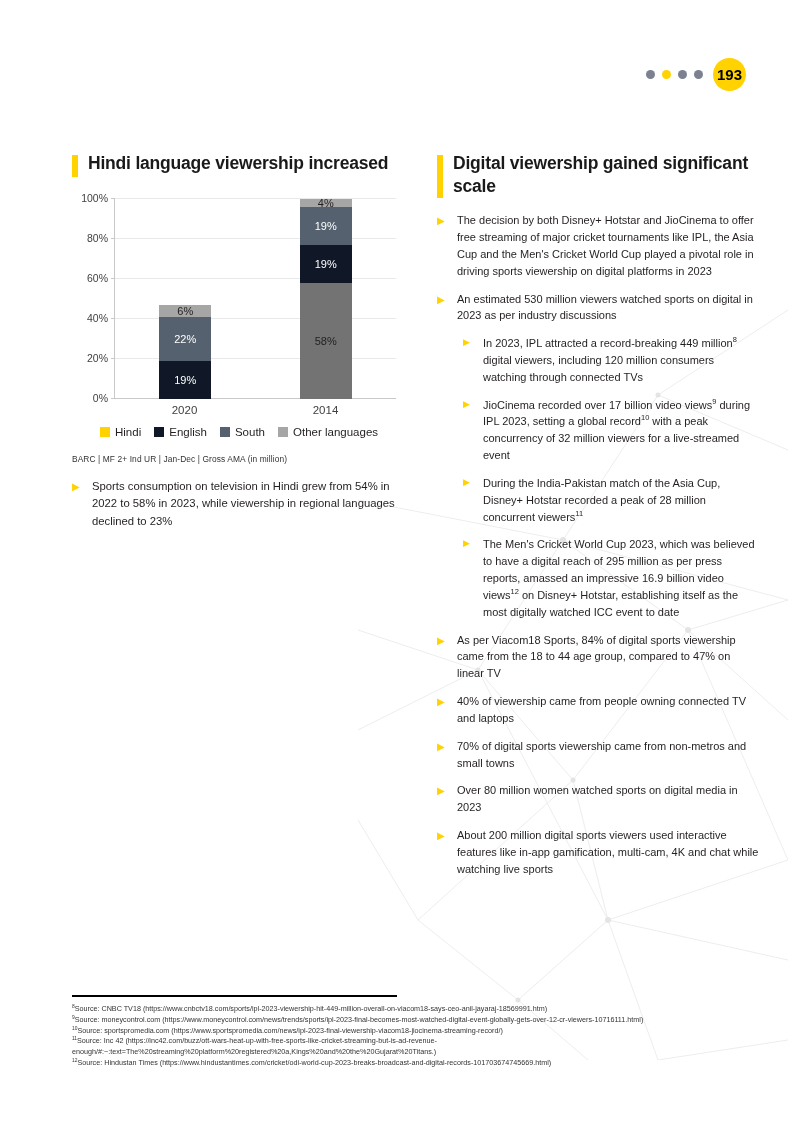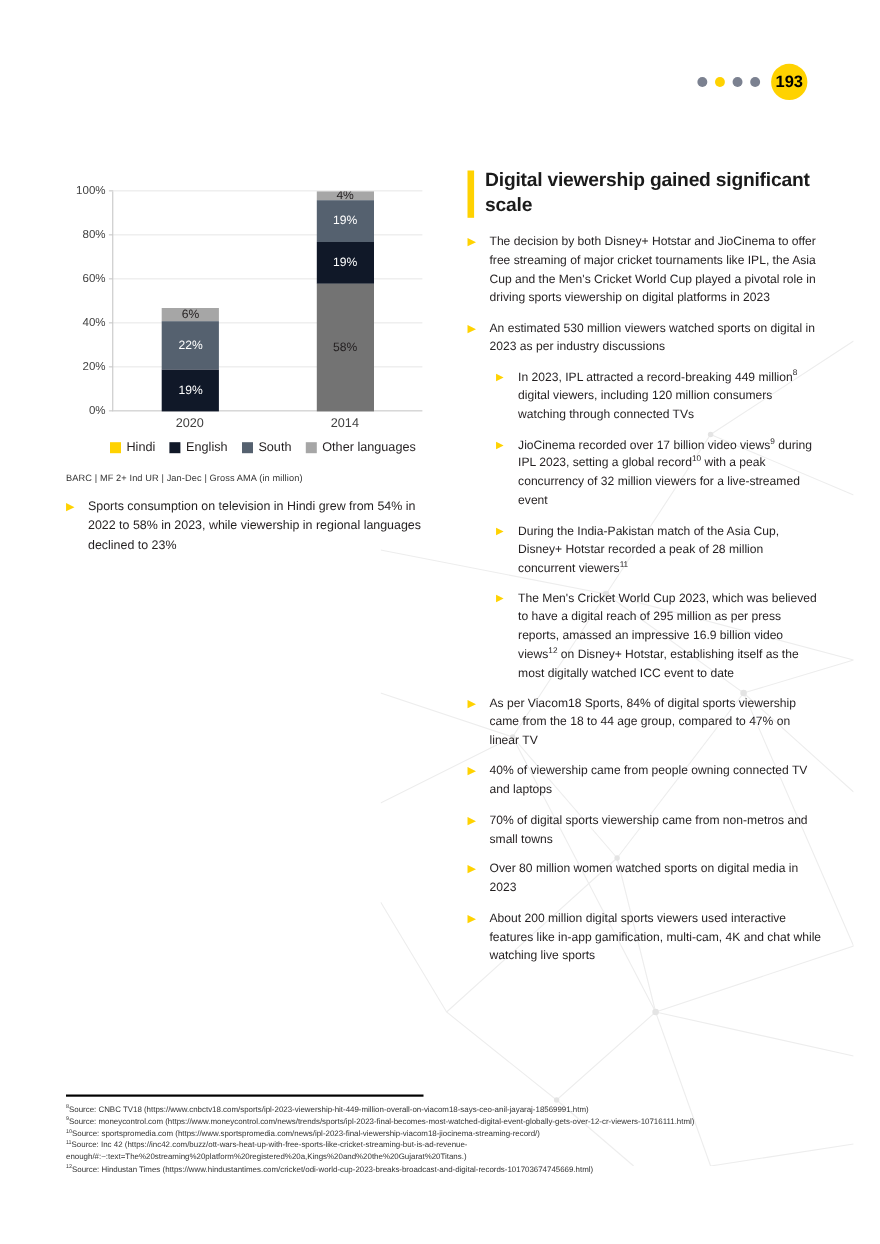--- a/index.html
+++ b/index.html
@@ -13,20 +13,21 @@
     position: relative;
     font-family: "Liberation Sans", sans-serif;
     color: #231f20;
     overflow: hidden;
   }
   .page {
     position: absolute;
     inset: 0;
     width: 776px;
     height: 1131px;
+    padding-left: 12px;
   }
   .bg-pattern {
     position: absolute;
     right: 0;
     top: 300px;
     width: 430px;
     height: 760px;
     pointer-events: none;
     z-index: 0;
   }
@@ -165,21 +166,20 @@
     margin-top: 5px;
   }
   .xlabel {
     flex: 1 1 0;
     text-align: center;
     font-size: 11.5px;
     color: #3f3f3f;
   }
   .legend {
     display: flex;
-    justify-content: center;
     align-items: center;
     gap: 13px;
     margin-top: 10px;
     margin-left: 28px;
   }
   .legend-item {
     display: flex;
     align-items: center;
     gap: 5px;
     font-size: 11.5px;
@@ -281,20 +281,24 @@
     <div class="page-indicator">
       <span class="dot"></span>
       <span class="dot active"></span>
       <span class="dot"></span>
       <span class="dot"></span>
       <span class="page-num-circle">193</span>
     </div>
 
     <div class="col-left">
 
+      <div class="heading">
+        <span class="accent-bar"></span>
+        <span class="heading-text">Hindi language viewership increased</span>
+      </div>
 
       <div class="chart-block">
         <div class="chart-area">
           <div id="gridlines">
               <div class="gridline base" style="bottom: 0%;">
                 <span class="ytick">0%</span>
                 <span class="ytick-mark"></span>
               </div>
               <div class="gridline" style="bottom: 20%;">
                 <span class="ytick">20%</span>

